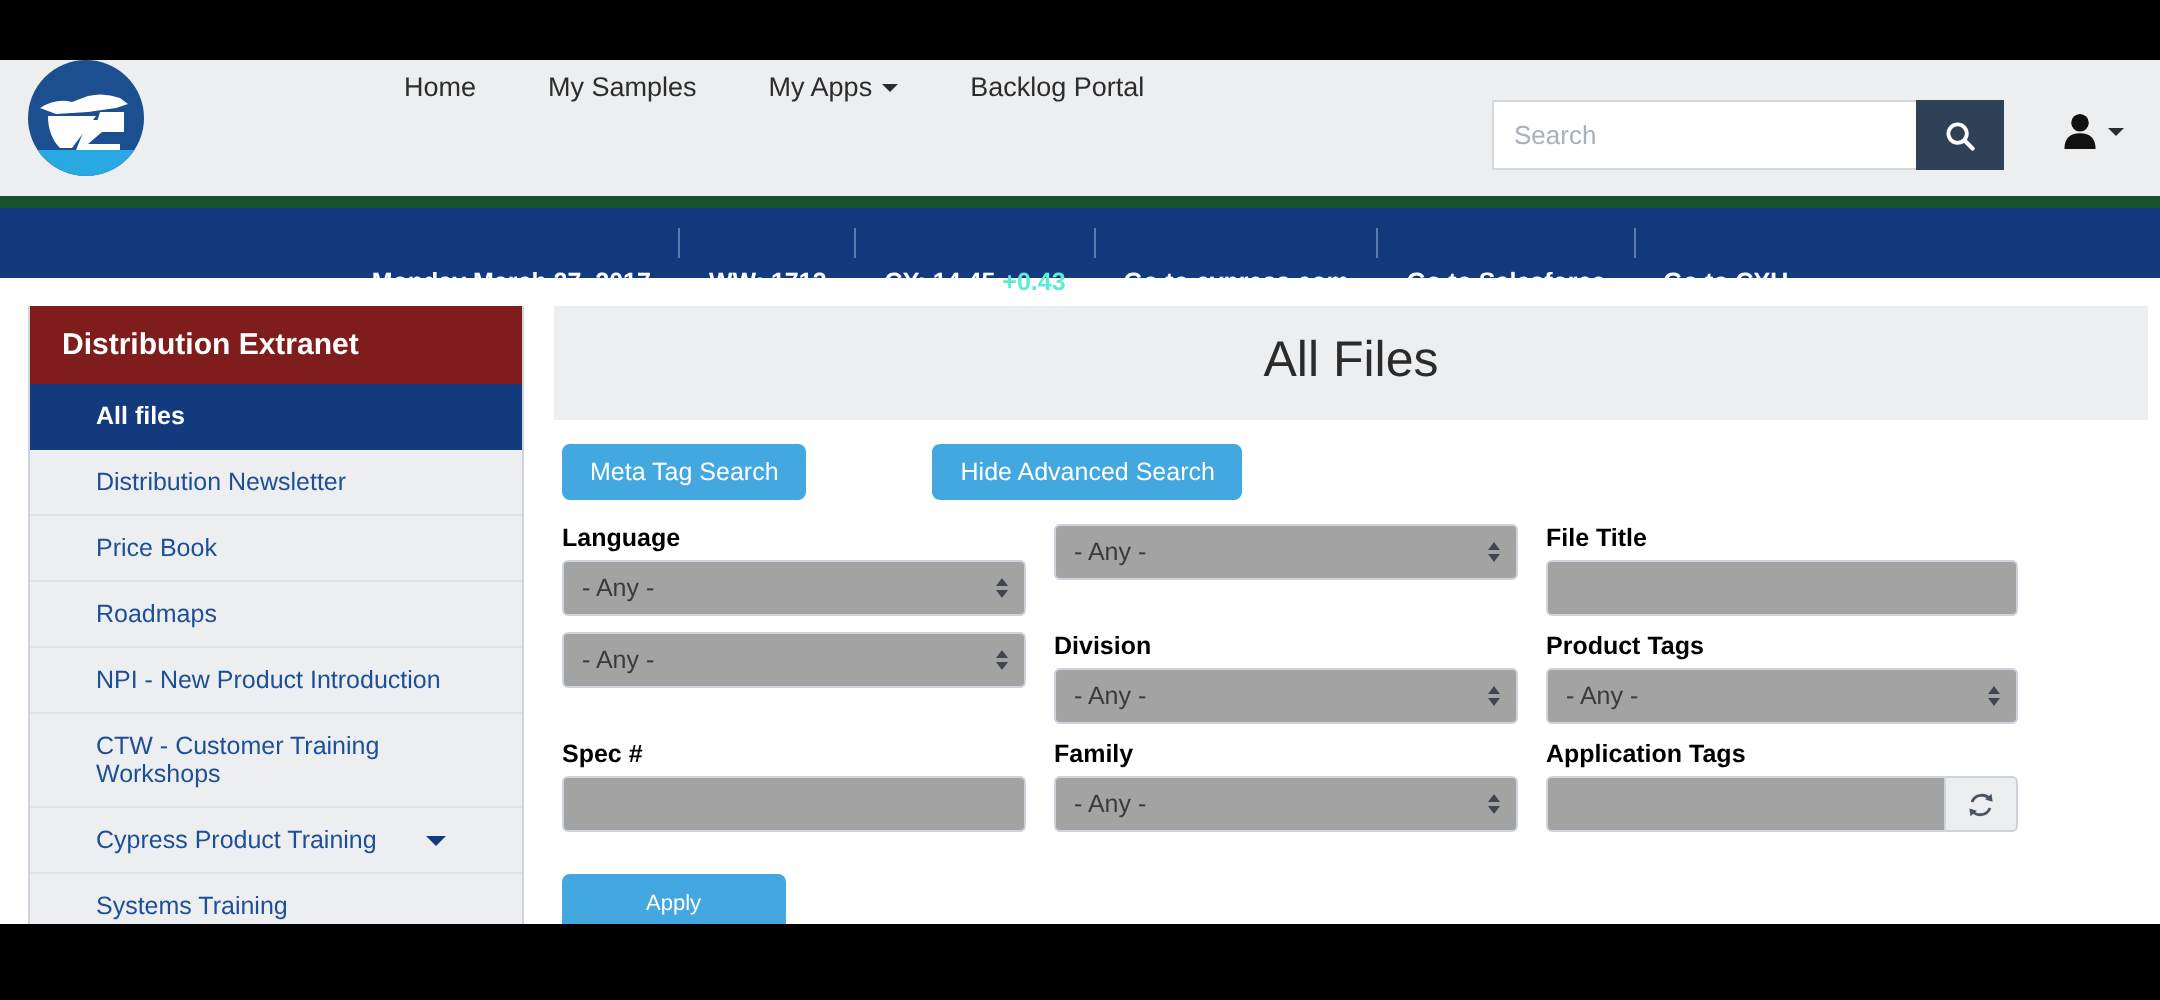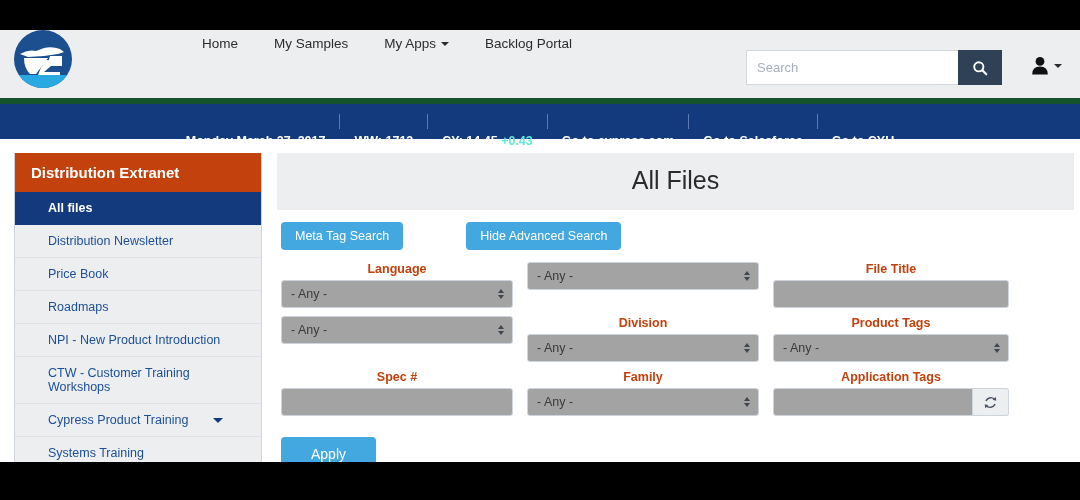--- a/index.html
+++ b/index.html
@@ -136,21 +136,21 @@
   #sidebar {
     width: 248px;
     margin-left: 14px;
     flex: 0 0 auto;
     border: 1px solid #cfd5dd;
     border-top: none;
     background: #eceef0;
     height: fit-content;
   }
   #sidebar-title {
-    background: #c2410c;
+    background: #7f1d1d;
     color: #fff;
     font-size: 15px;
     font-weight: bold;
     padding: 11px 0 11px 16px;
   }
   .side-item {
     font-size: 12.5px;
     color: #1c4f96;
     padding: 9px 16px 9px 33px;
     border-bottom: 1px solid #dfe3e8;
@@ -216,24 +216,23 @@
     display: grid;
     grid-template-columns: 232px 232px 236px;
     column-gap: 14px;
     row-gap: 0px;
     padding: 12px 0 0 4px;
   }
   .field { margin-bottom: 8px; }
   .field-label {
     font-size: 12.5px;
     font-weight: bold;
-    color: #c2410c;
+    color: #000000;
     display: block;
     margin-bottom: 4px;
-    text-align: center;
   }
   .ctl {
     width: 100%;
     height: 28px;
     border: 1px solid #cdd4dc;
     border-radius: 3px;
     background: #a3a3a3;
     font-size: 12.5px;
     color: #3a3a3a;
     padding: 0 9px;
@@ -270,21 +269,21 @@
     width: 40px; height: 28px;
     border: 1px solid #cdd4dc;
     border-left: none;
     border-top-right-radius: 3px;
     border-bottom-right-radius: 3px;
     background: #eceef0;
     cursor: pointer;
     display: flex; align-items: center; justify-content: center;
   }
   #apply-row { padding: 13px 0 0 4px; }
-  #btn-apply { padding: 9px 30px; font-size: 14px; }
+  #btn-apply { padding: 9px 42px; font-size: 11px; }
 </style>
 </head>
 <body>
 
 <div class="letterbox" id="lb-top"></div>
 <div class="letterbox" id="lb-bottom"></div>
 
 <div id="viewport">
 
   <div id="topnav">

